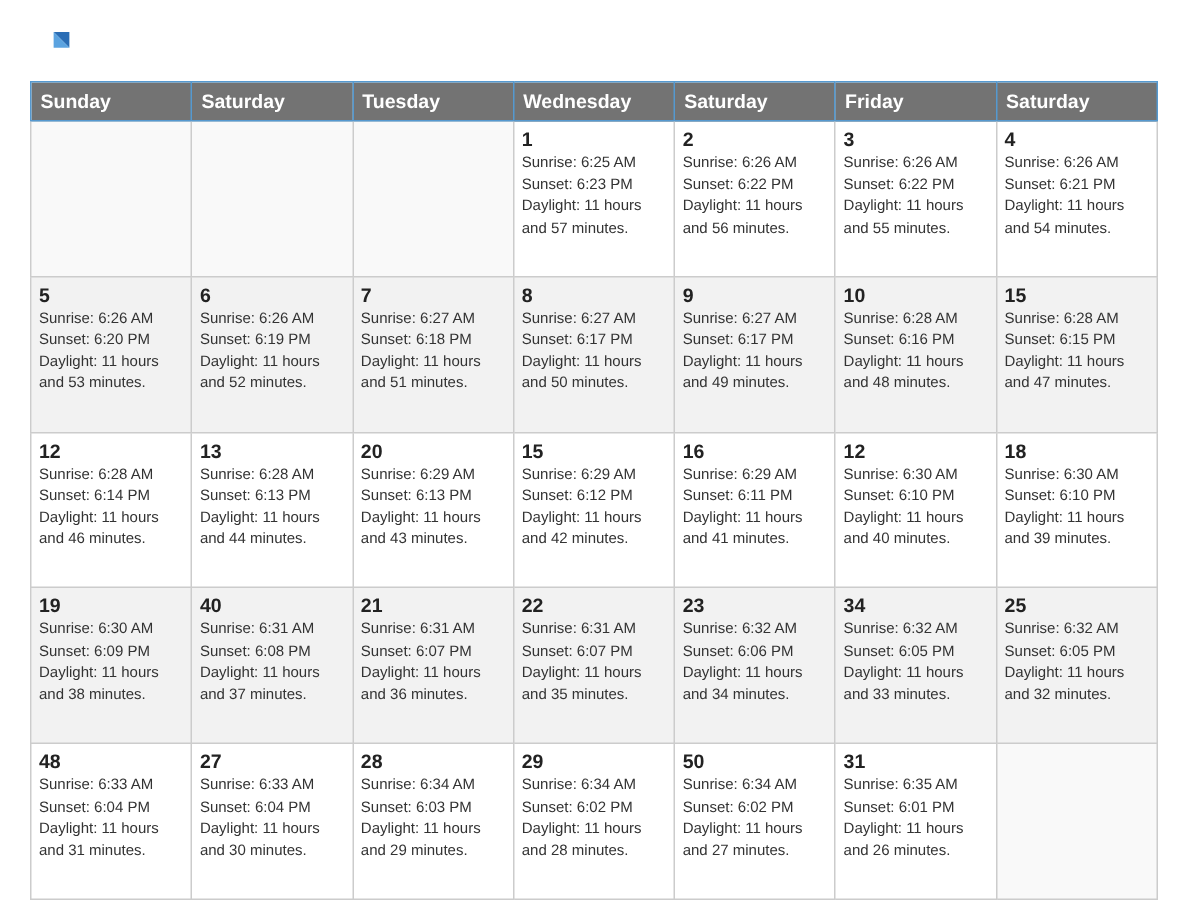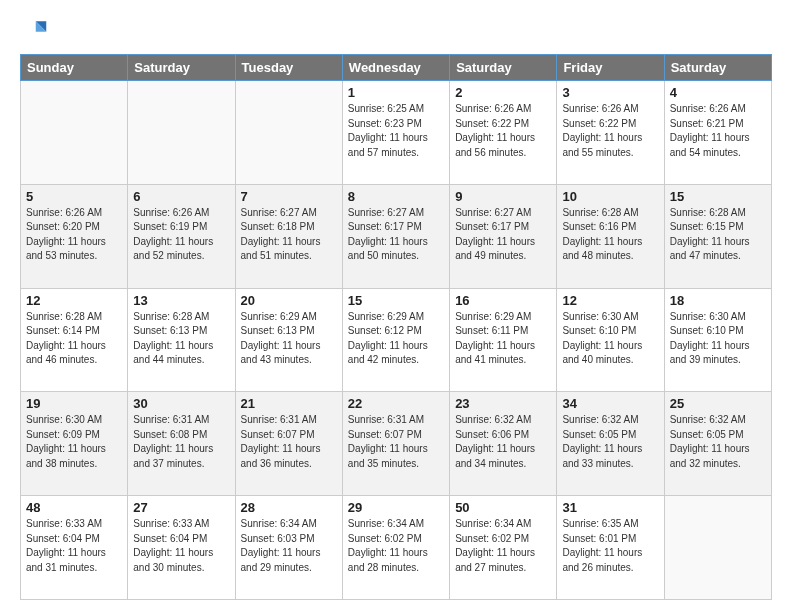--- a/index.html
+++ b/index.html
@@ -264,21 +264,21 @@
         </tr>
         <tr class="row-shaded">
           <td>
             <span class="day-num">19</span>
             <div class="day-info" style="white-space: pre-line;">Sunrise: 6:30 AM
 Sunset: 6:09 PM
 Daylight: 11 hours
 and 38 minutes.</div>
           </td>
           <td>
-            <span class="day-num">30</span>
+            <span class="day-num">40</span>
             <div class="day-info" style="white-space: pre-line;">Sunrise: 6:31 AM
 Sunset: 6:08 PM
 Daylight: 11 hours
 and 37 minutes.</div>
           </td>
           <td>
             <span class="day-num">21</span>
             <div class="day-info" style="white-space: pre-line;">Sunrise: 6:31 AM
 Sunset: 6:07 PM
 Daylight: 11 hours

